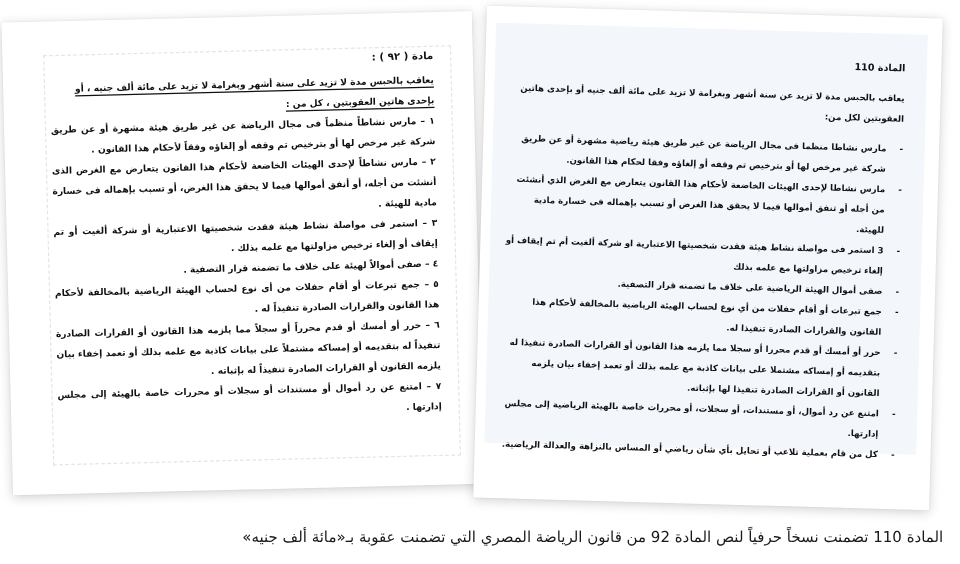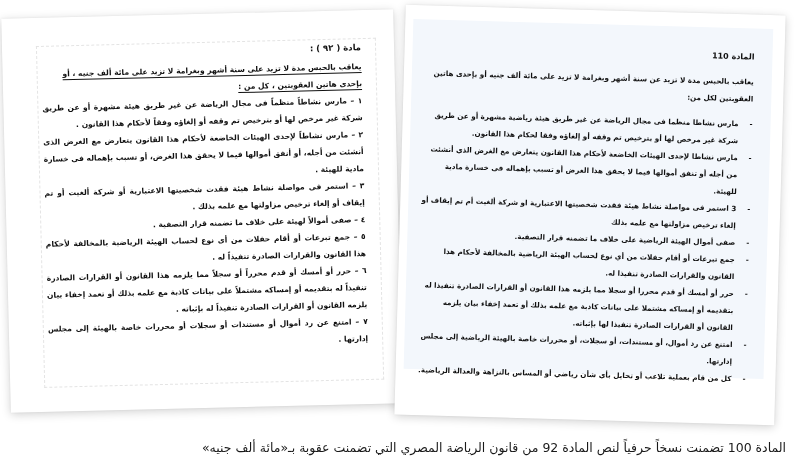--- a/index.html
+++ b/index.html
@@ -78,13 +78,13 @@
       <div class="bullet"><span class="dot">-</span><span>3 استمر فى مواصلة نشاط هيئة فقدت شخصيتها الاعتبارية او شركة ألغيت أم تم إيقاف أو إلغاء ترخيص مزاولتها مع علمه بذلك</span></div>
       <div class="bullet"><span class="dot">-</span><span>صفى أموال الهيئة الرياضية على خلاف ما تضمنه قرار التصفية.</span></div>
       <div class="bullet"><span class="dot">-</span><span>جمع تبرعات أو أقام حفلات من أي نوع لحساب الهيئة الرياضية بالمخالفة لأحكام هذا القانون والقرارات الصادرة تنفيذا له.</span></div>
       <div class="bullet"><span class="dot">-</span><span>حرر أو أمسك أو قدم محررا أو سجلا مما يلزمه هذا القانون أو القرارات الصادرة تنفيذا له بتقديمه أو إمساكه مشتملا على بيانات كاذبة مع علمه بذلك أو تعمد إخفاء بيان يلزمه القانون أو القرارات الصادرة تنفيذا لها بإثباته.</span></div>
       <div class="bullet"><span class="dot">-</span><span>امتنع عن رد أموال، أو مستندات، أو سجلات، أو محررات خاصة بالهيئة الرياضية إلى مجلس إدارتها.</span></div>
       <div class="bullet"><span class="dot">-</span><span>كل من قام بعملية تلاعب أو تحايل بأي شأن رياضي أو المساس بالنزاهة والعدالة الرياضية.</span></div>
     </div>
   </div>
 </div>
 
-<div class="caption">المادة 100 تضمنت نسخاً حرفياً لنص المادة 92 من قانون الرياضة المصري التي تضمنت عقوبة بـ«مائة ألف جنيه»</div>
+<div class="caption">المادة 110 تضمنت نسخاً حرفياً لنص المادة 92 من قانون الرياضة المصري التي تضمنت عقوبة بـ«مائة ألف جنيه»</div>
 
 </body></html>

